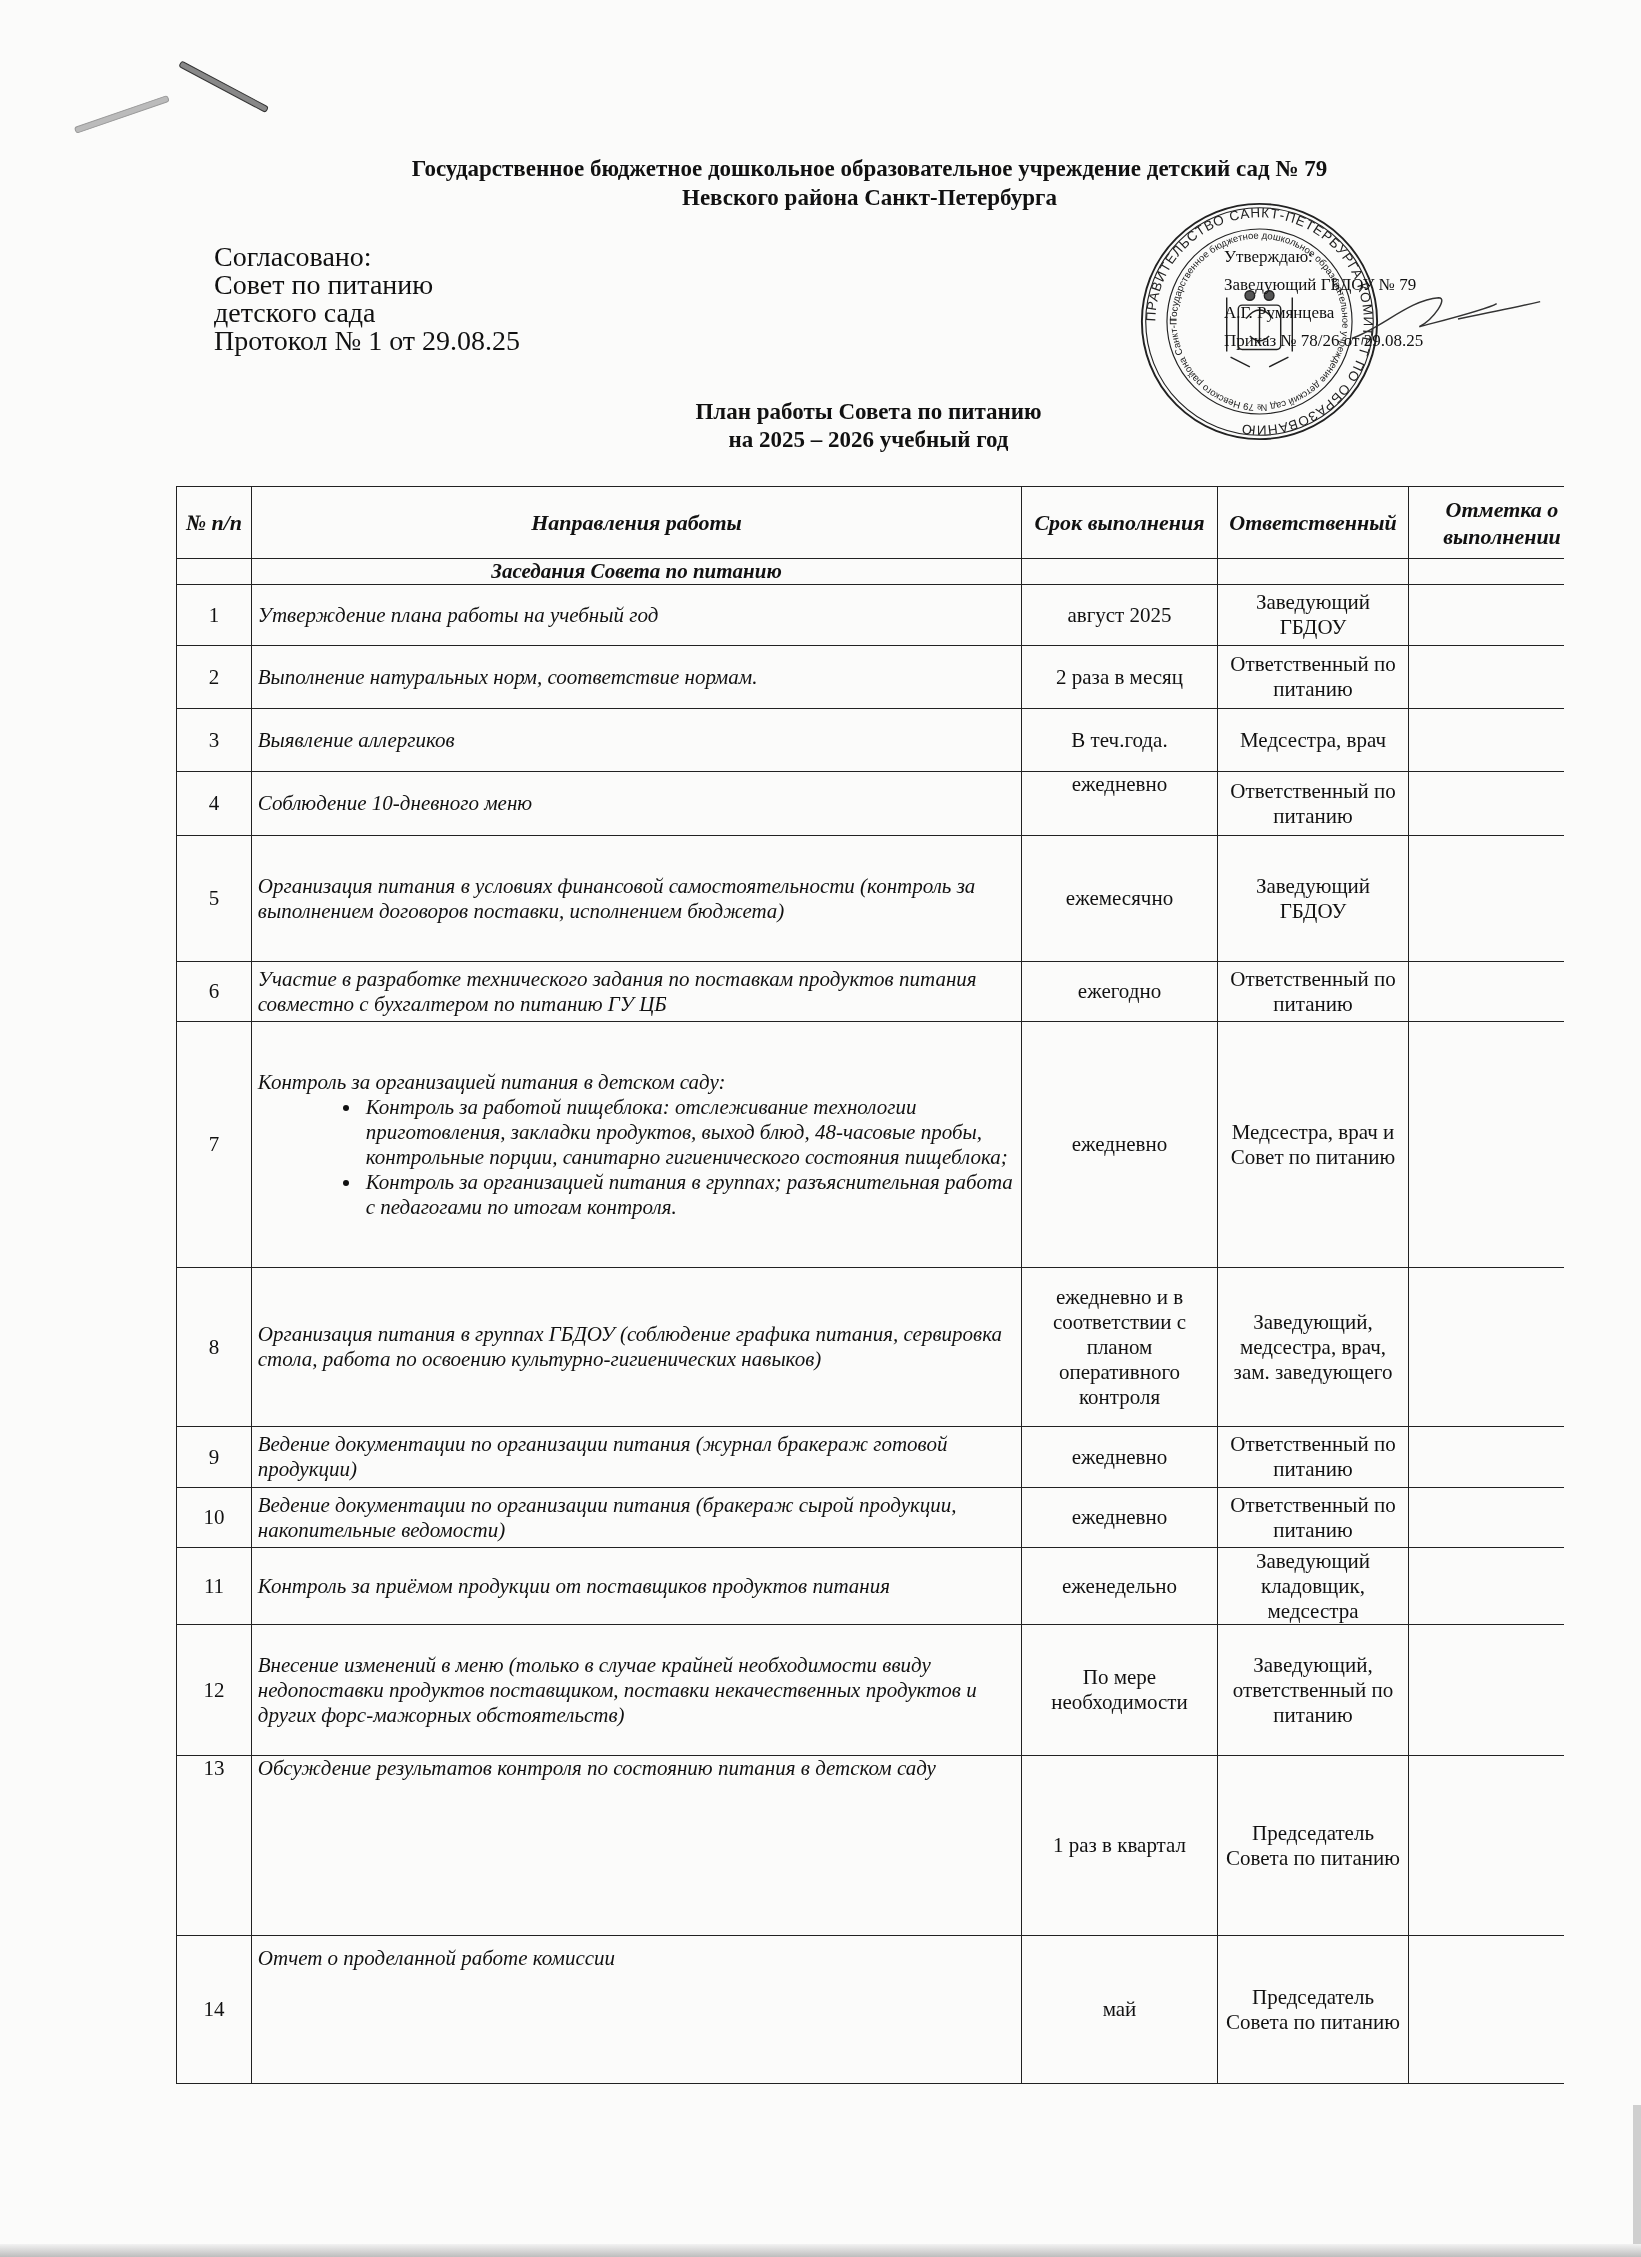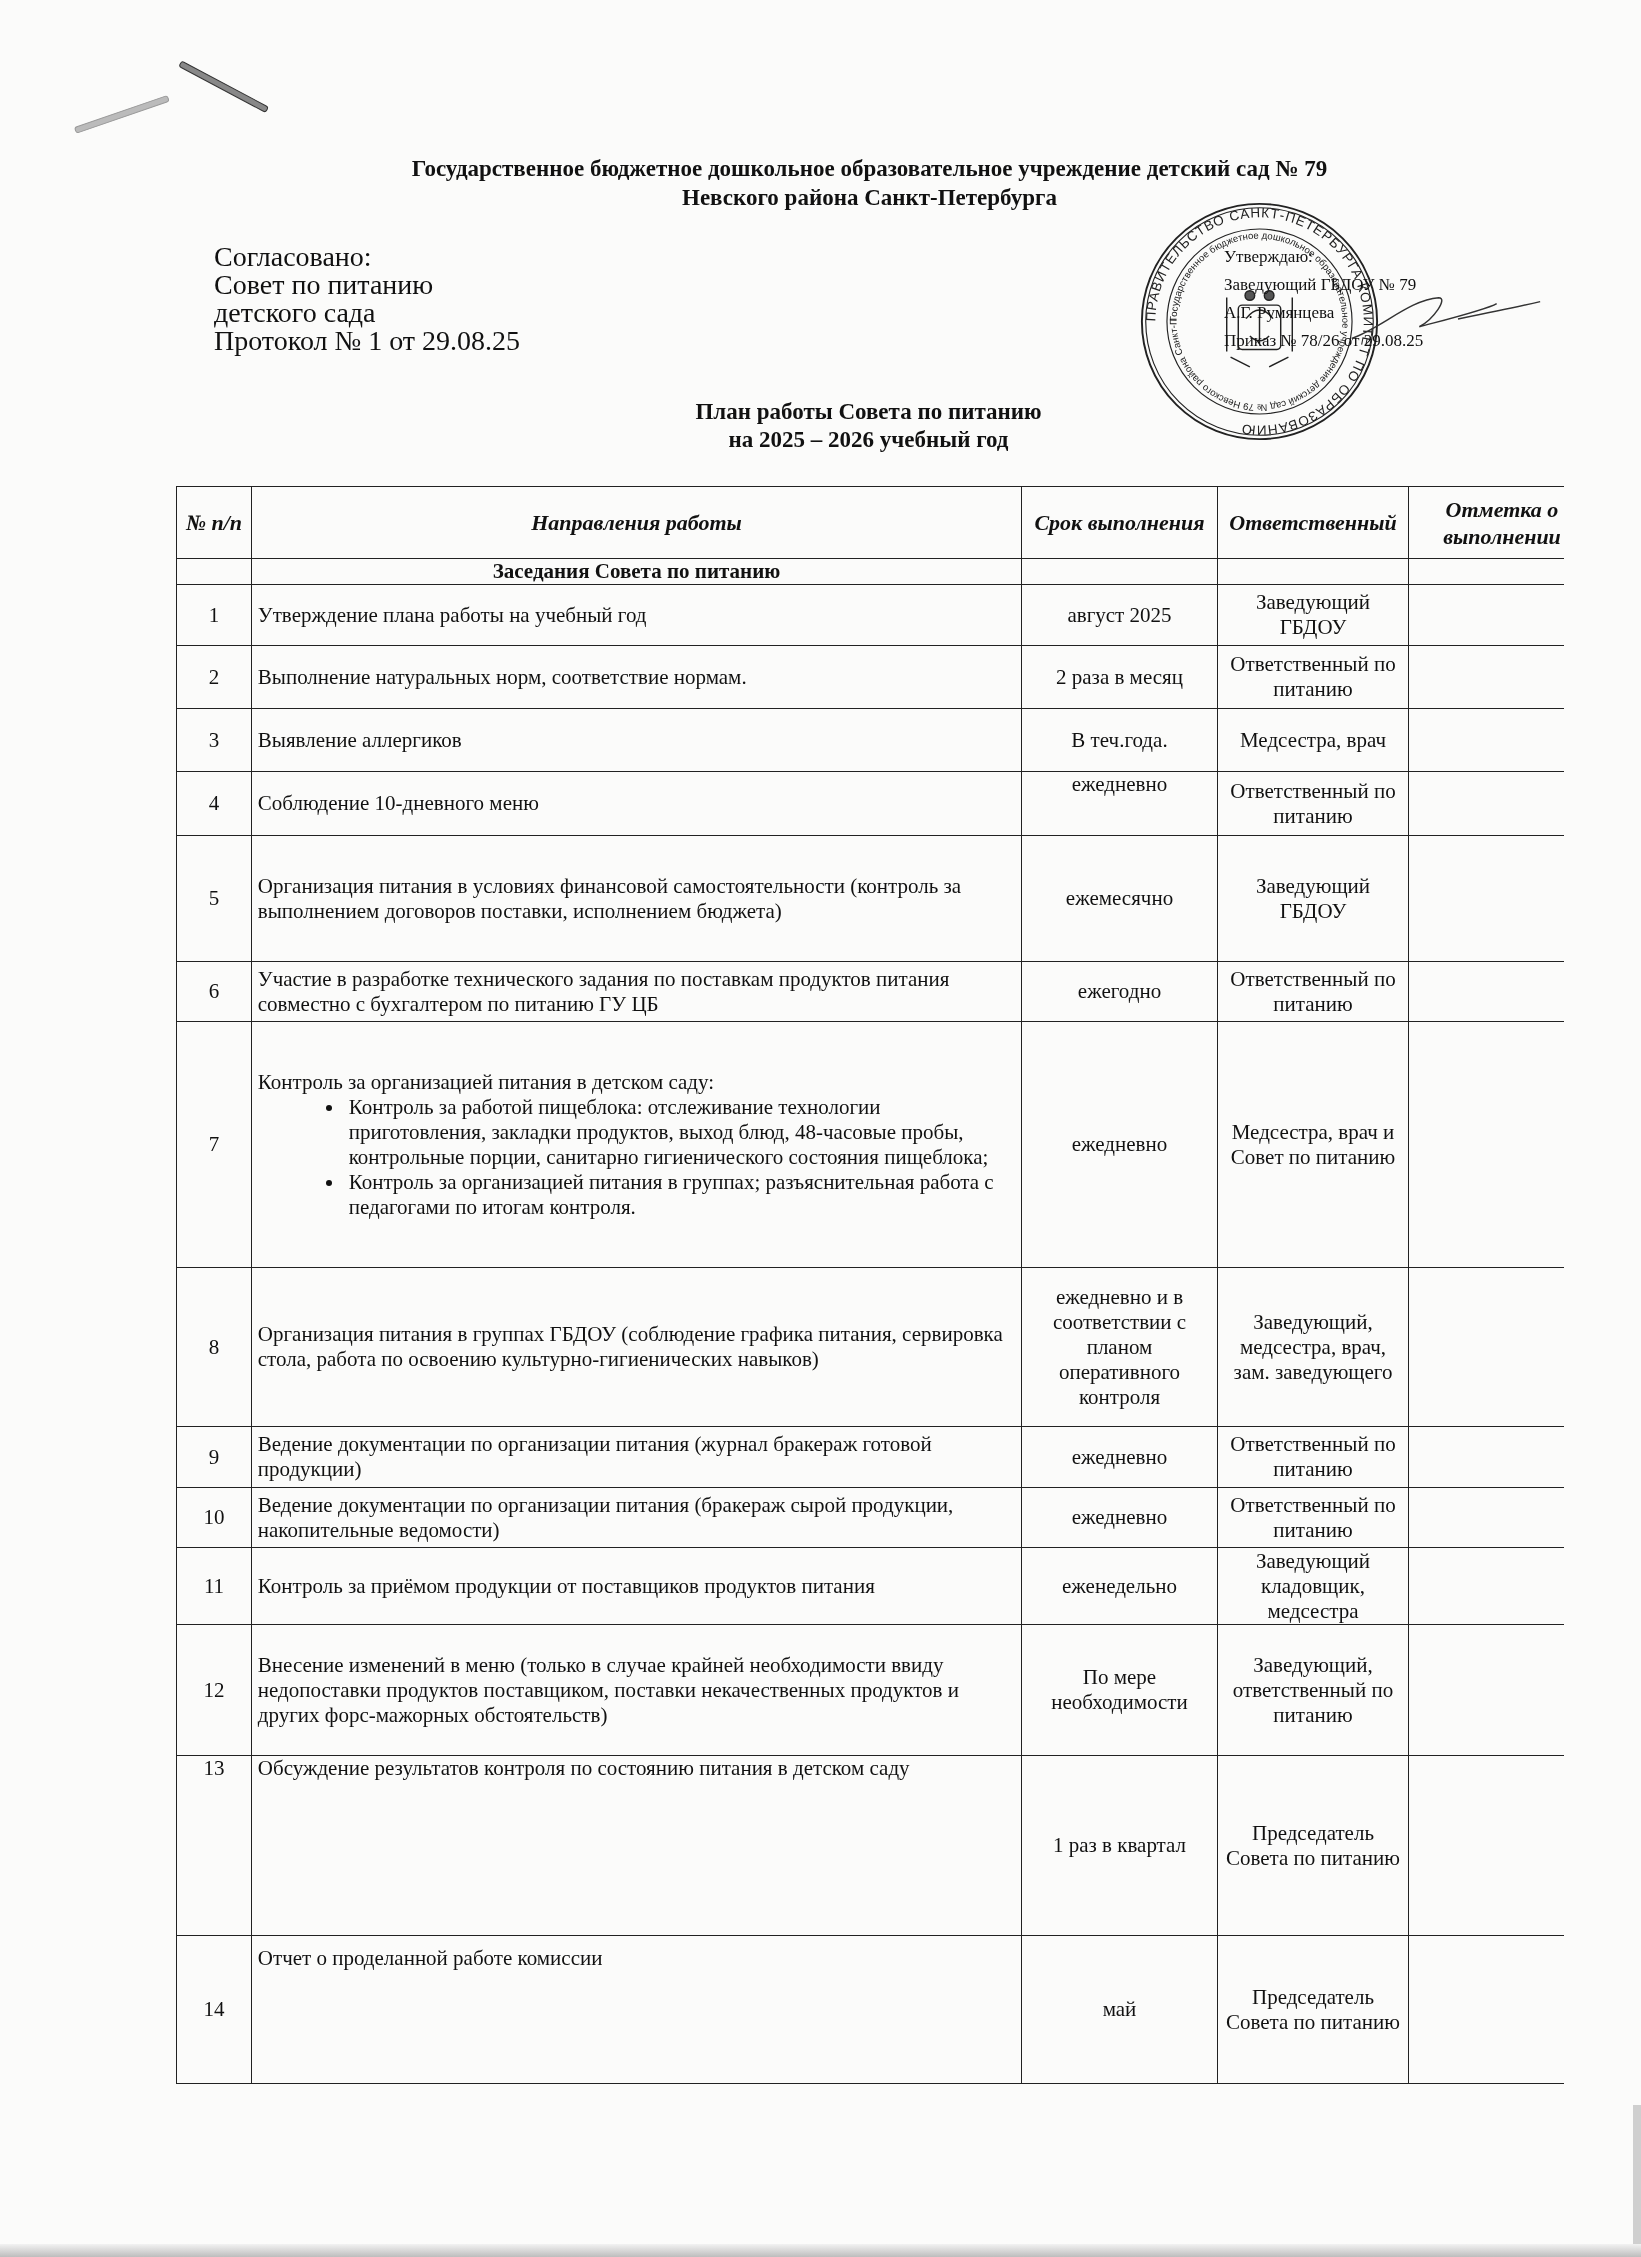--- a/index.html
+++ b/index.html
@@ -24,25 +24,25 @@
   .stamp { position:absolute; left:1139px; top:201px; width:241px; height:241px; z-index:1; }
 
   .plan-title { position:absolute; left:579px; top:398px; width:579px; text-align:center;
     font-weight:bold; font-size:23px; line-height:28px; }
 
   .table-wrap { position:absolute; left:176px; top:486px; width:1388px; height:2044px; overflow:hidden; }
   table { border-collapse:collapse; table-layout:fixed; width:1419px; font-size:21px; }
   td, th { border:1.9px solid #222; padding:0 5.8px; vertical-align:middle; line-height:25px; }
   th { font-style:italic; font-weight:bold; font-size:22px; text-align:center; line-height:27px; }
   .c-num { text-align:center; }
-  .c-dir { text-align:left; }
+  .c-dir { text-align:left;font-style:italic; }
   .c-term, .c-resp { text-align:center; }
   .section td.c-dir { text-align:center; font-weight:bold; }
   ul { margin:0; padding-left:87px; }
-  ul li { list-style:disc; padding-left:3.9px; }
+  ul li { list-style:disc; padding-left:3.9px;margin-left:17px; }
   .top { vertical-align:top; }
 </style>
 </head>
 <body>
 
 <div class="staple a"></div>
 <div class="staple b"></div>
 
 <div class="org-title">
   <div>Государственное бюджетное дошкольное образовательное учреждение детский сад № 79</div>

